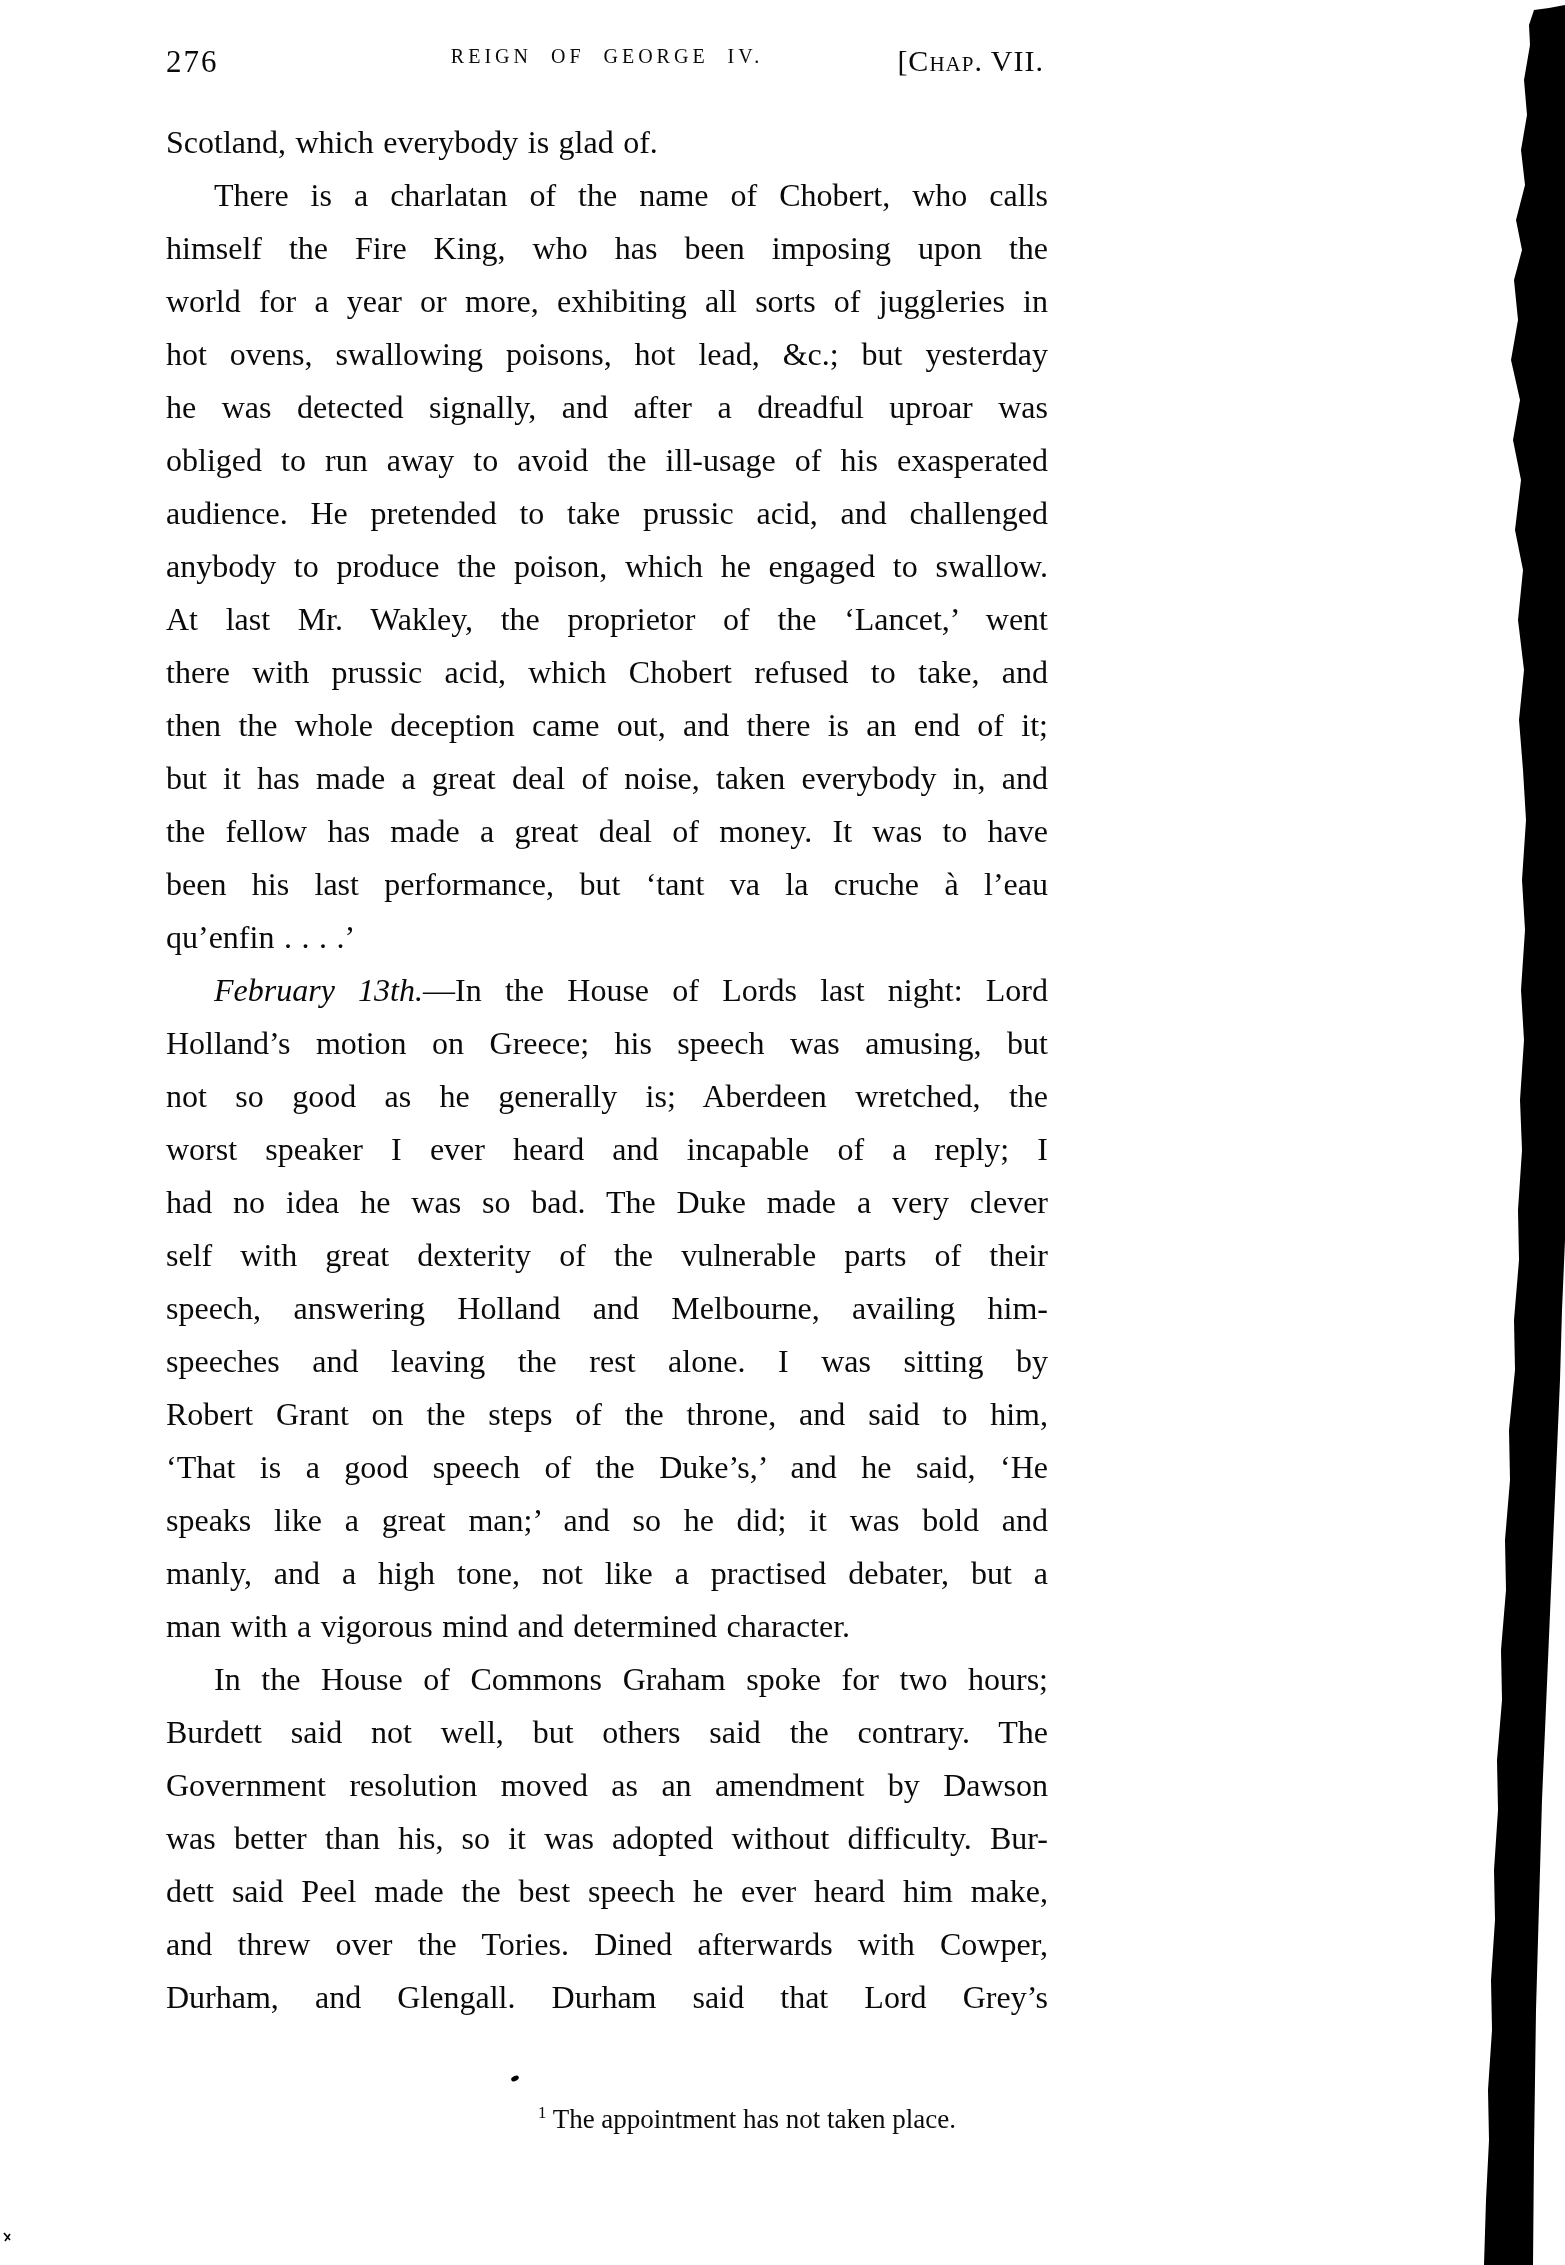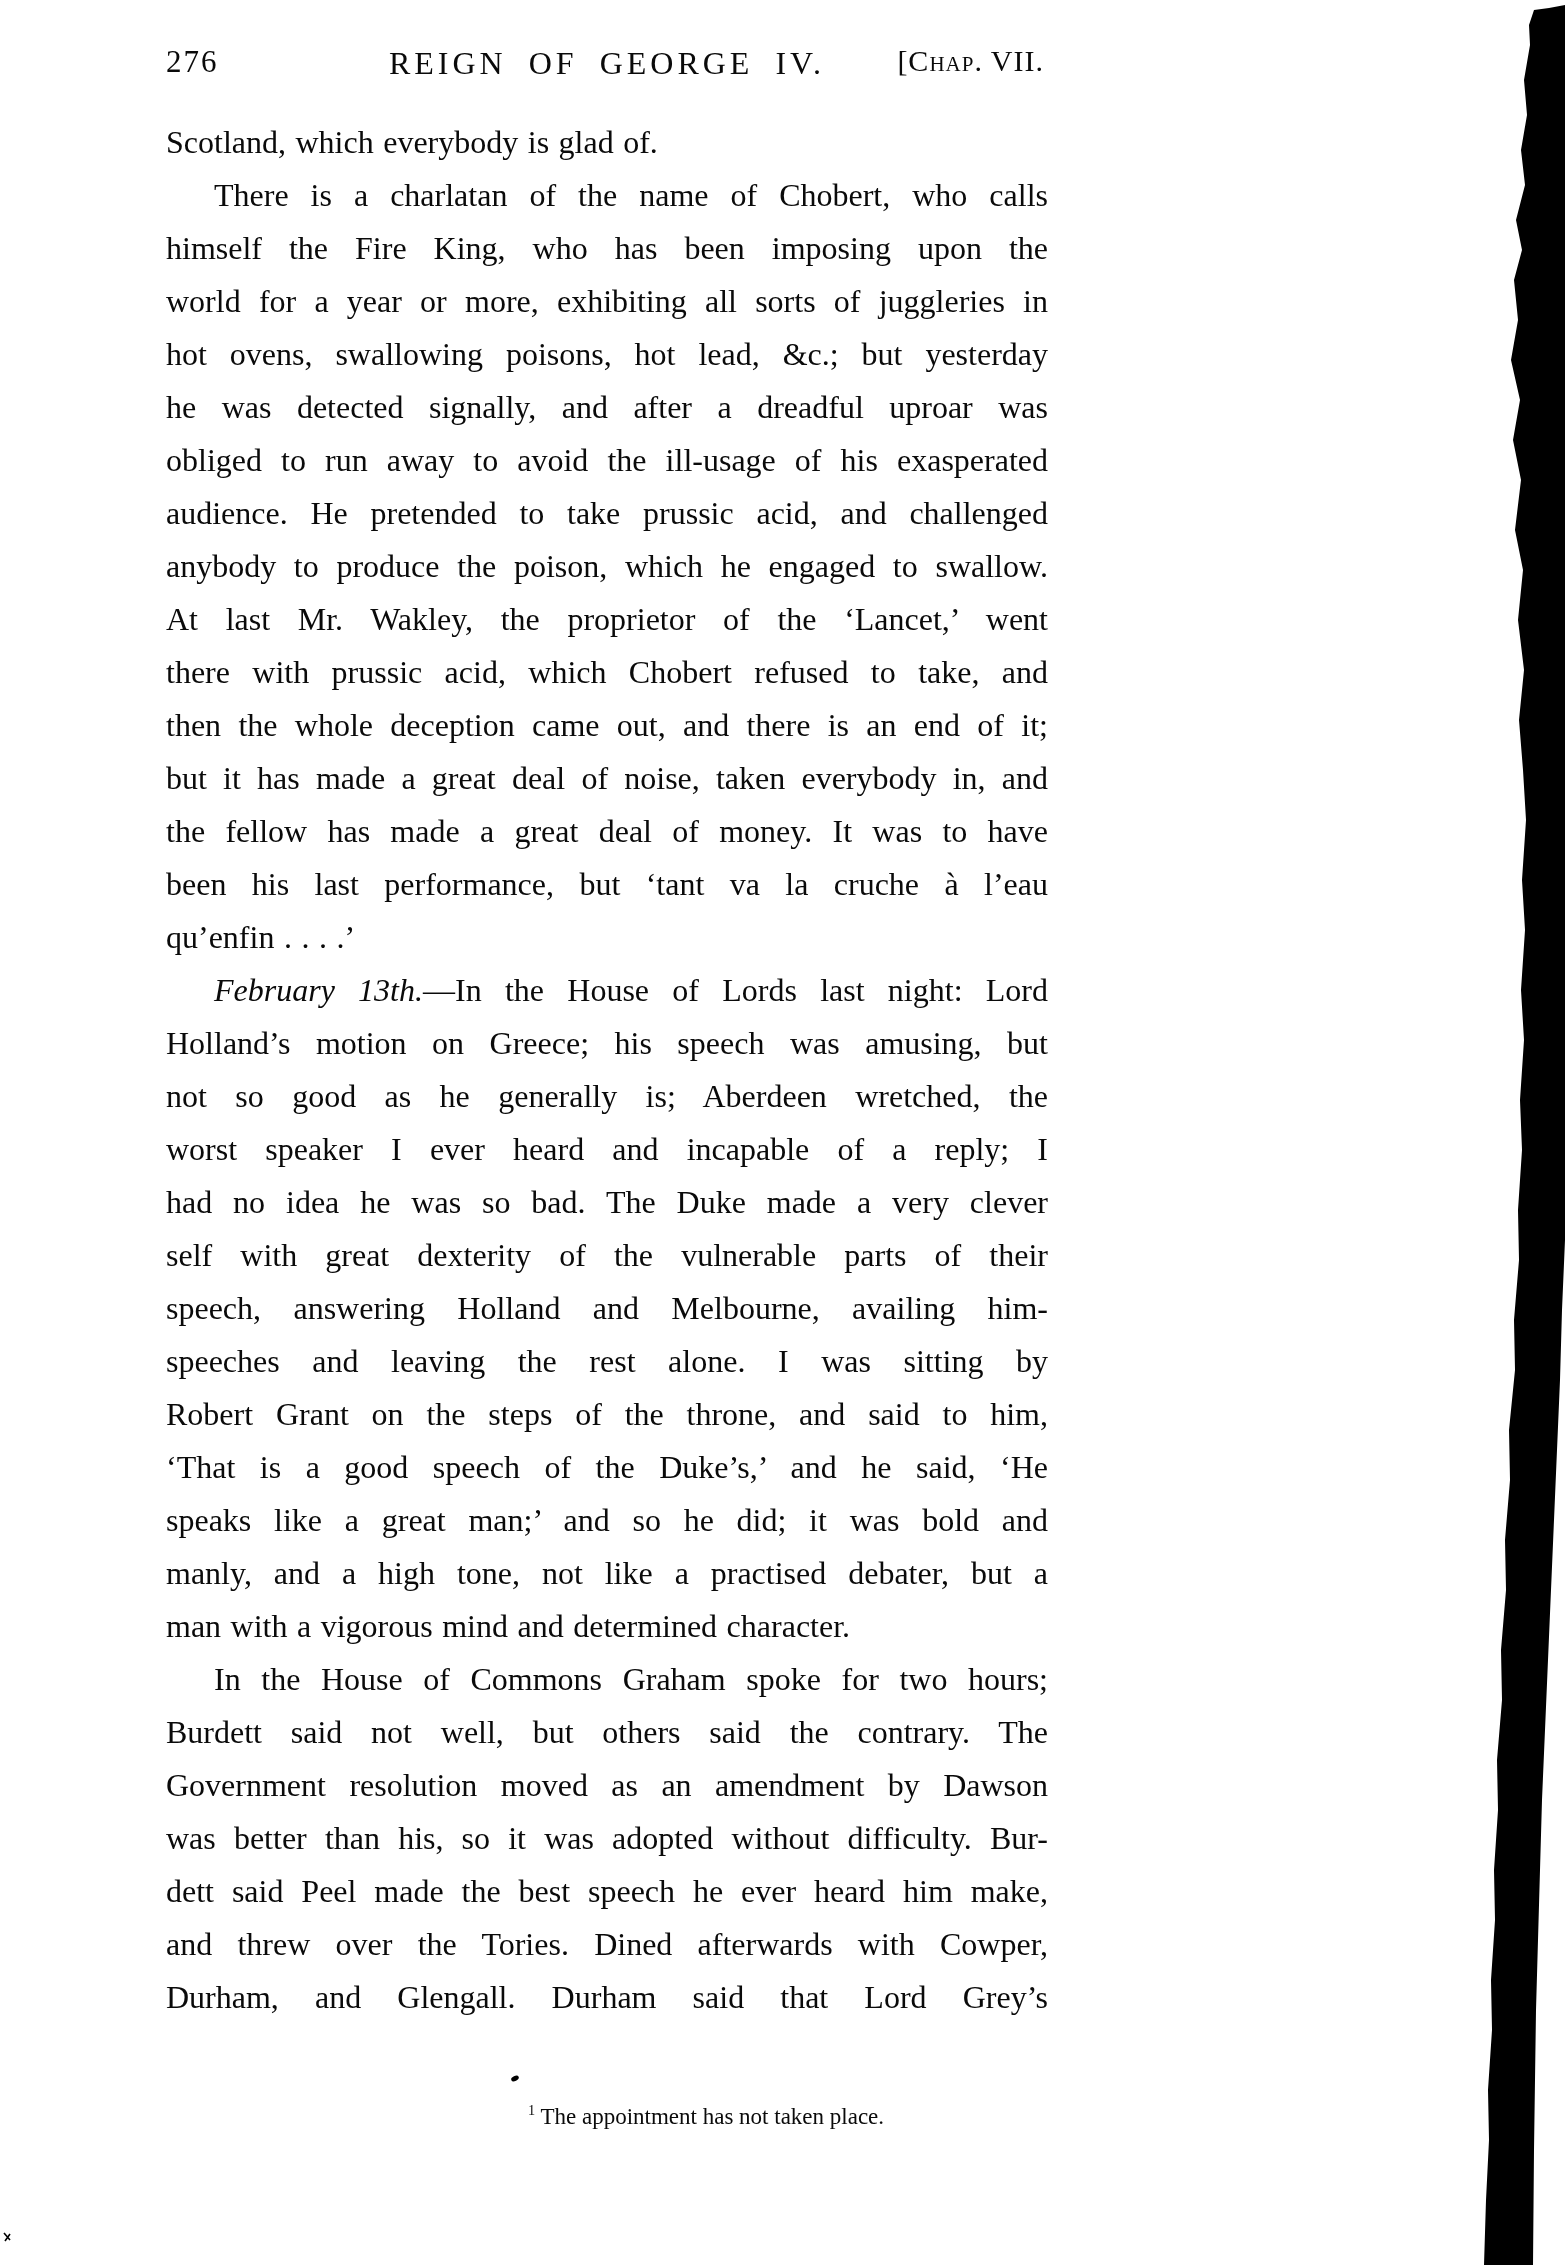--- a/index.html
+++ b/index.html
@@ -11,42 +11,42 @@
   }
   .page{position:absolute;inset:0;}
   
   .header{
     position:absolute;left:166px;top:44px;width:882px;height:40px;
     font-size:31px;color:#0a0a0a;
   }
   .pagenum{position:absolute;left:0;top:0;letter-spacing:2px;}
   .runtitle{
     position:absolute;left:0;right:0;top:1px;text-align:center;
-    letter-spacing:4px;word-spacing:10px;font-size:32px;
+    letter-spacing:4px;word-spacing:10px;font-size:20px;
   }
   .chapter{
     position:absolute;right:4px;top:0;font-variant:small-caps;
     letter-spacing:1px;font-size:30px;text-align:right;
   }
   
   .textblock{
     position:absolute;left:166px;top:116px;width:882px;
     font-size:32px;line-height:53px;color:#0a0a0a;word-spacing:1.5px;
   }
   .para{margin:0;padding:0;}
   .line{text-align:justify;white-space:normal;}
   .line.just{text-align-last:justify;}
   .line.end{text-align:right;text-align-last:left;}
   .line.ind{text-indent:48px;}
   .it{font-style:italic;}
   sup{font-size:58%;line-height:0;vertical-align:super;letter-spacing:0;}
   
   .footnote{
-    position:absolute;left:156px;top:2104px;width:980px;
-    font-size:23px;color:#0a0a0a;padding-left:372px;
+    position:absolute;left:166px;top:2104px;width:980px;
+    font-size:27px;color:#0a0a0a;padding-left:372px;
   }
   .footnote sup{font-size:62%;}
   
   .band{position:absolute;top:0;right:0;}
   .speck{position:absolute;left:3px;top:2231px;}
   .blot{
     position:absolute;left:511px;top:2076px;width:8px;height:5px;
     background:#000;border-radius:50%;transform:rotate(-25deg);
   }
 </style>

